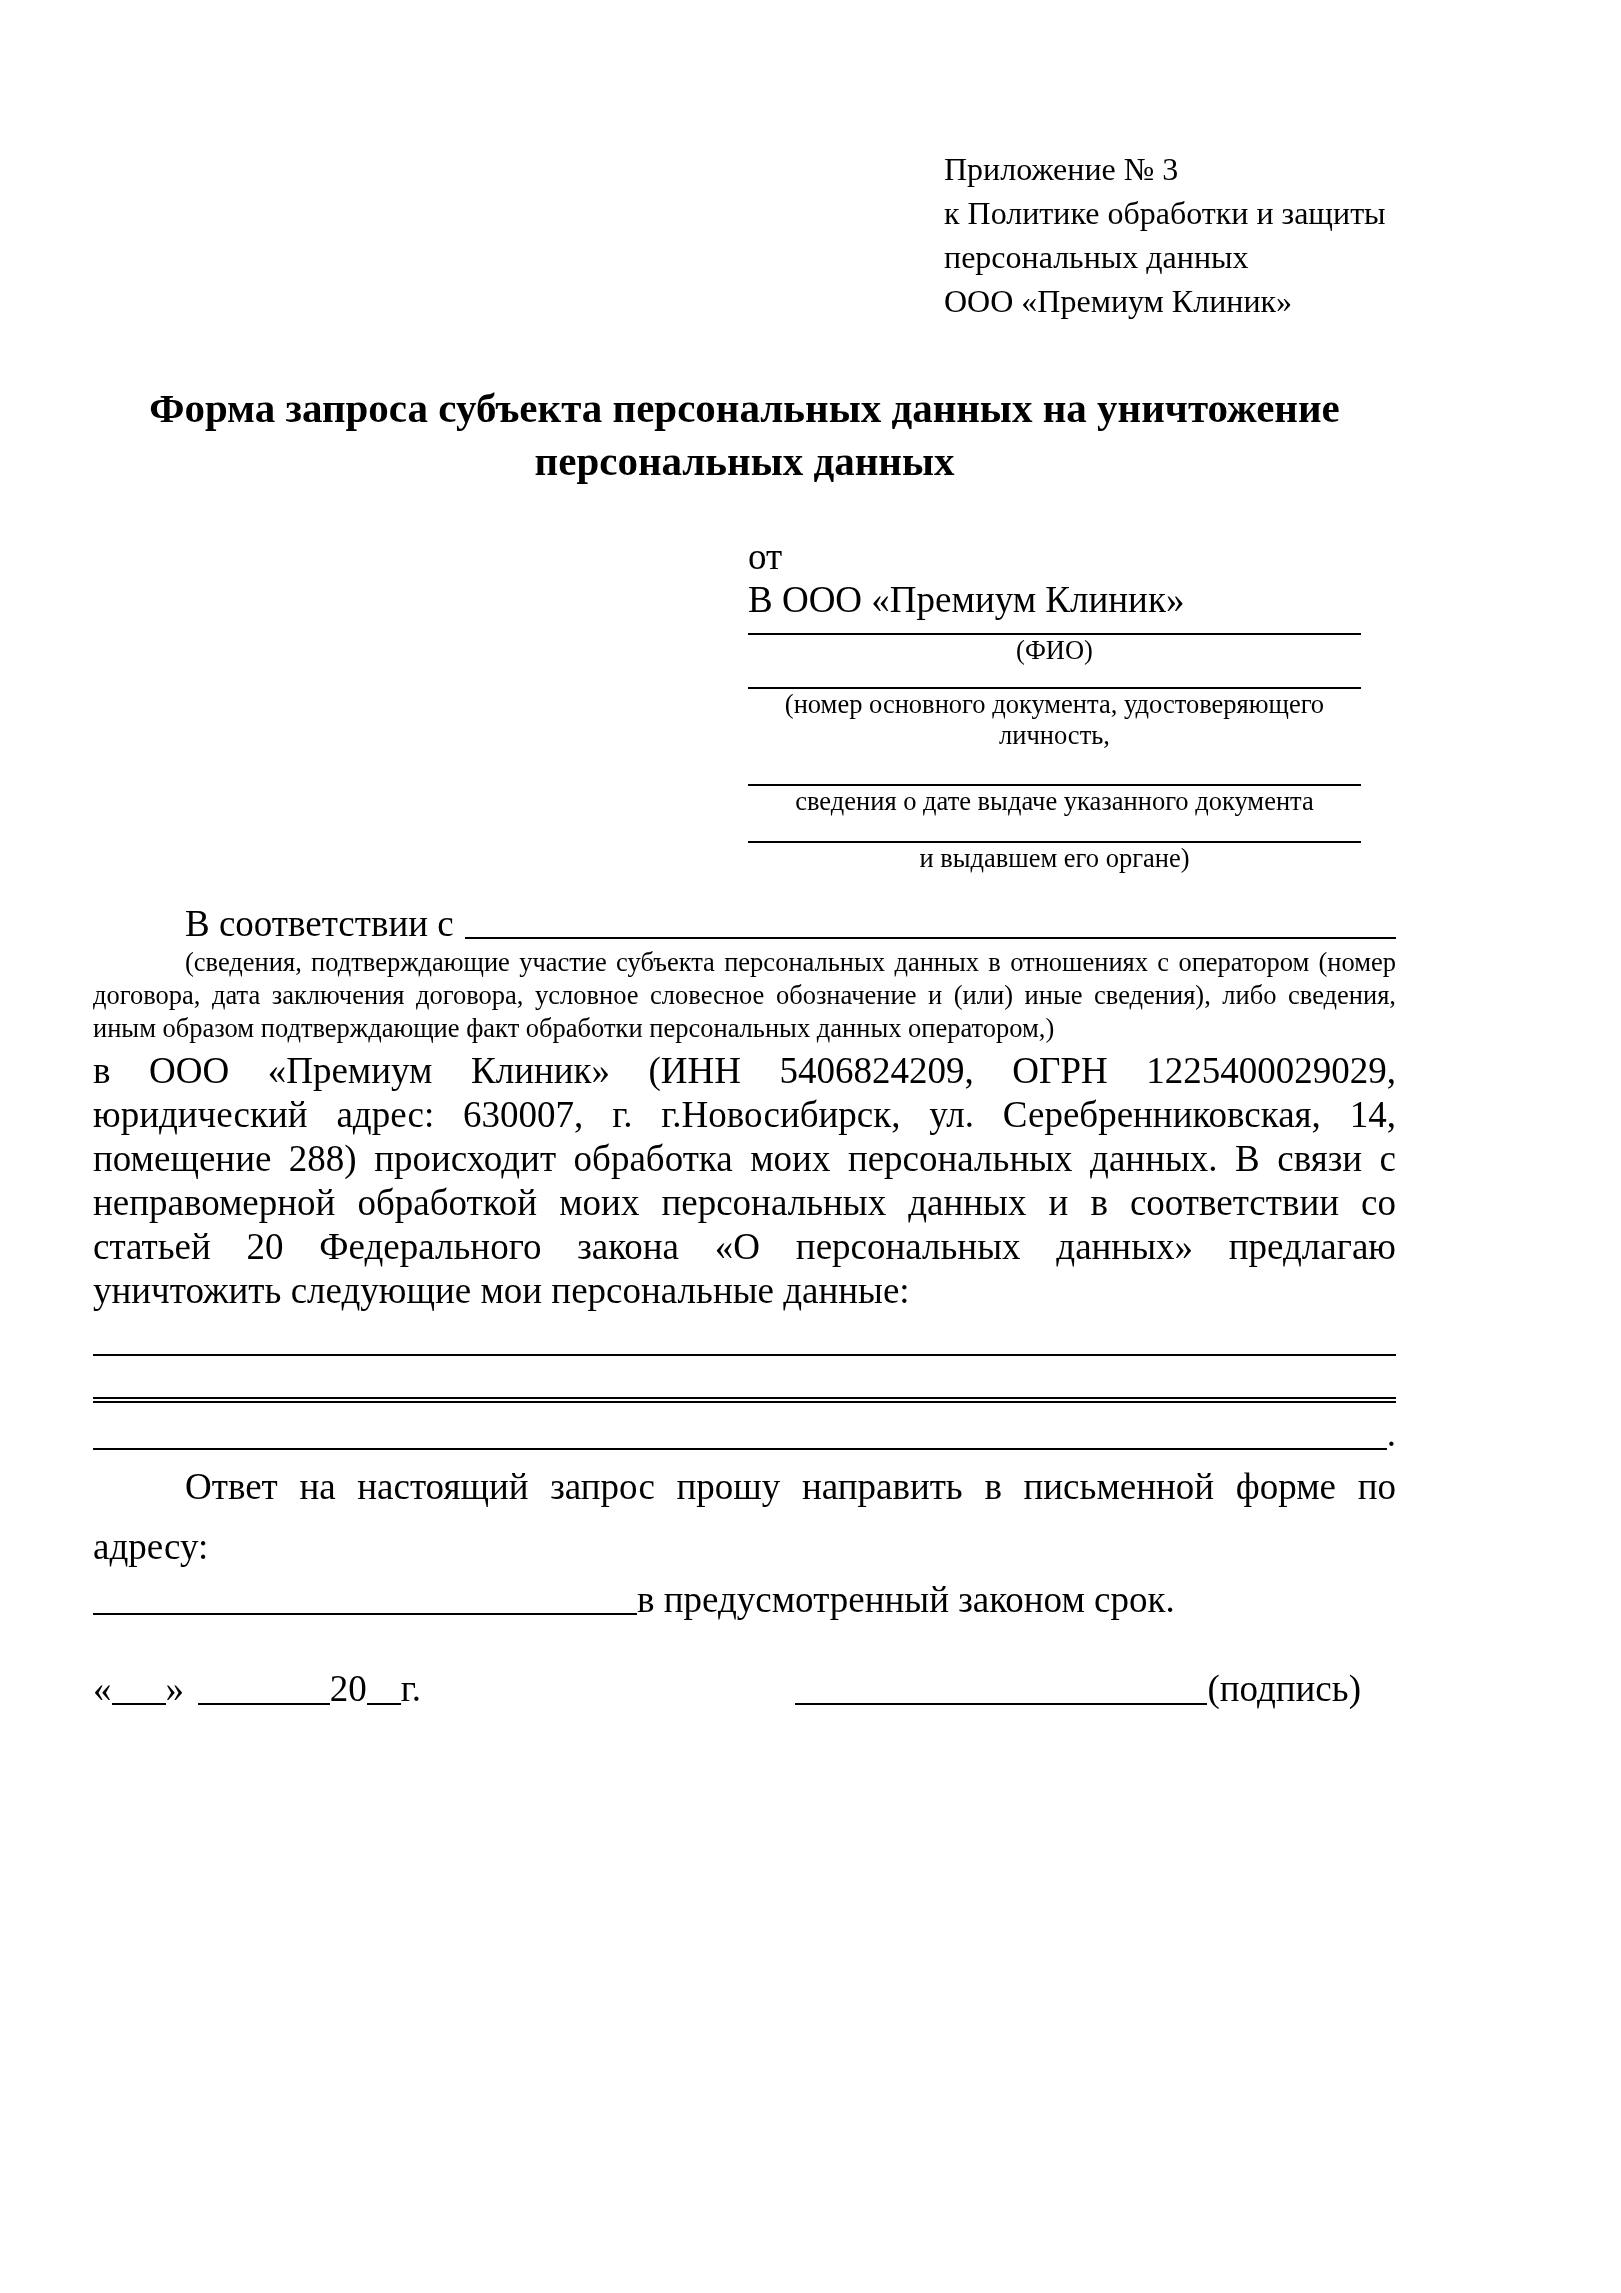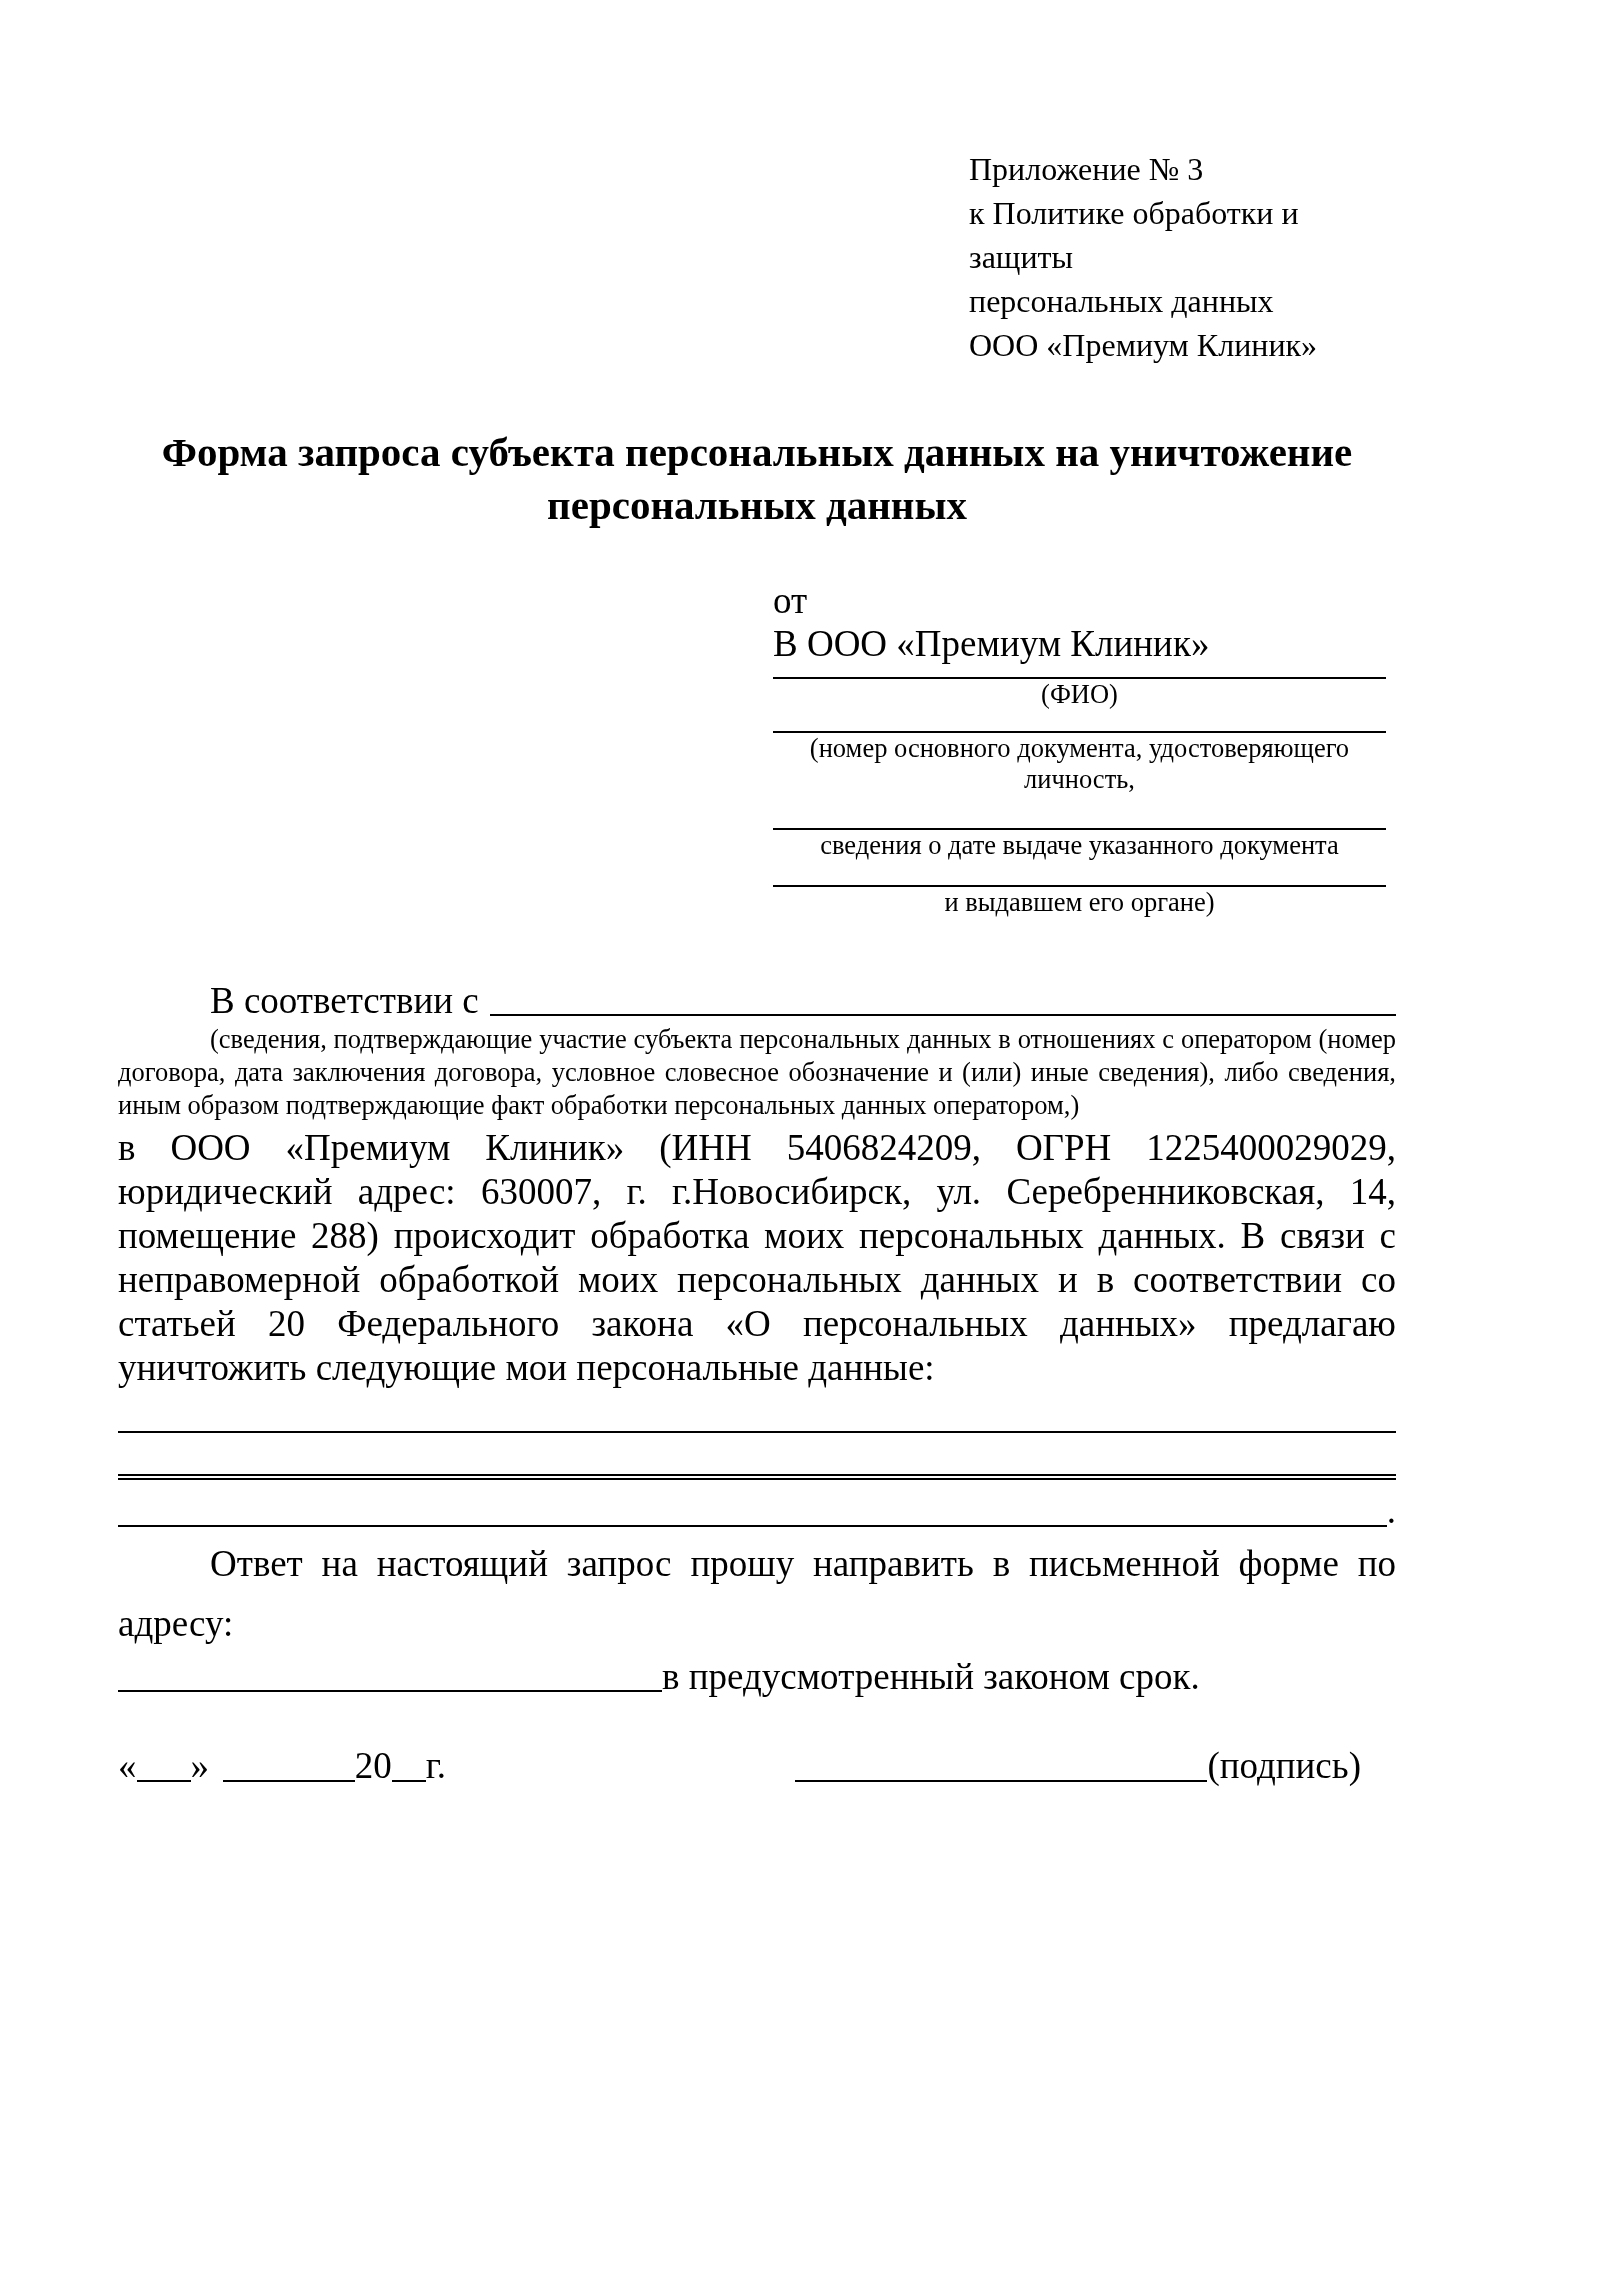--- a/index.html
+++ b/index.html
@@ -5,39 +5,39 @@
   html, body { margin: 0; padding: 0; background: #ffffff; }
   .page {
     position: relative;
     width: 1518px;
     height: 2294px;
     box-sizing: border-box;
     background: #ffffff;
     color: #000000;
     font-family: "Liberation Serif", "DejaVu Serif", serif;
     font-size: 37px;
-    padding: 147px 122px 0 118px;
+    padding: 147px 122px 0 93px;
     overflow: hidden;
   }
   .appendix { margin-left: 851px; font-size: 32px; line-height: 44px; }
   .doc-title {
     margin-top: 59px;
     text-align: center;
     font-weight: bold;
     font-size: 41px;
     line-height: 53px;
   }
   .addressee { margin-left: 655px; width: 613px; margin-top: 47px; line-height: 43px; }
   .rule { border-bottom: 2.9px solid #000; }
   .rule-sp-a { height: 11.8px; }
   .rule-sp-b { height: 21.6px; }
   .rule-sp-c { height: 33px; }
   .rule-sp-d { height: 23.5px; }
   .caption { font-size: 26.5px; line-height: 31px; text-align: center; }
-  .accordance-row { display: flex; margin-top: 60px; line-height: 45px; }
+  .accordance-row { display: flex; margin-top: 27px; line-height: 45px; }
   .accordance-row .lbl { white-space: nowrap; padding-left: 92px; }
   .fill-line { flex: 1 1 auto; border-bottom: 2.9px solid #000; margin-bottom: 6.9px; }
   .small-print {
     font-size: 26.5px;
     line-height: 33px;
     text-align: justify;
     text-indent: 92px;
   }
   .main-par {
     margin-top: 3.9px;

